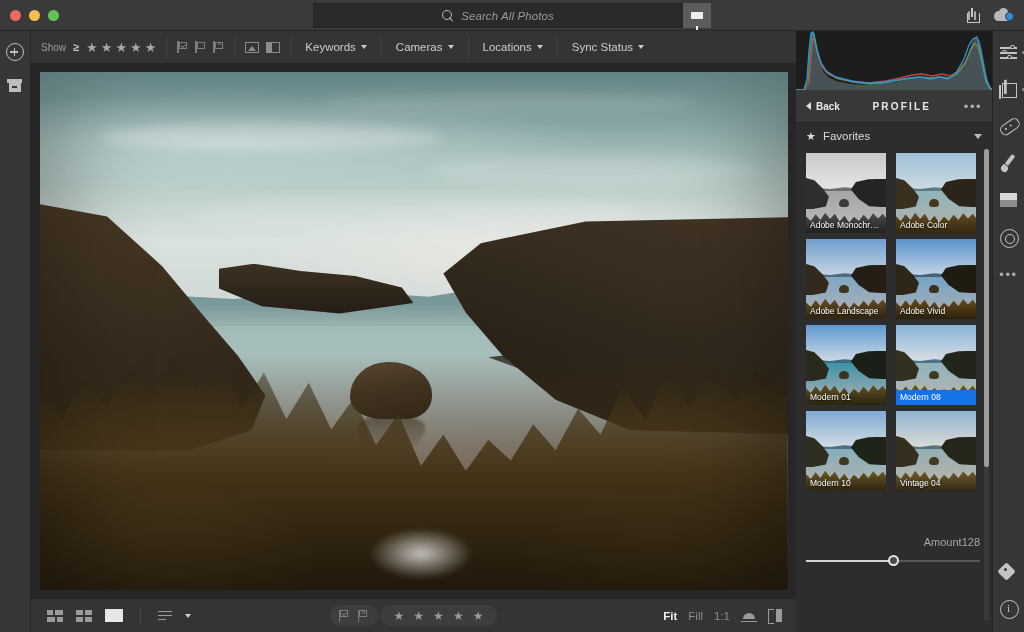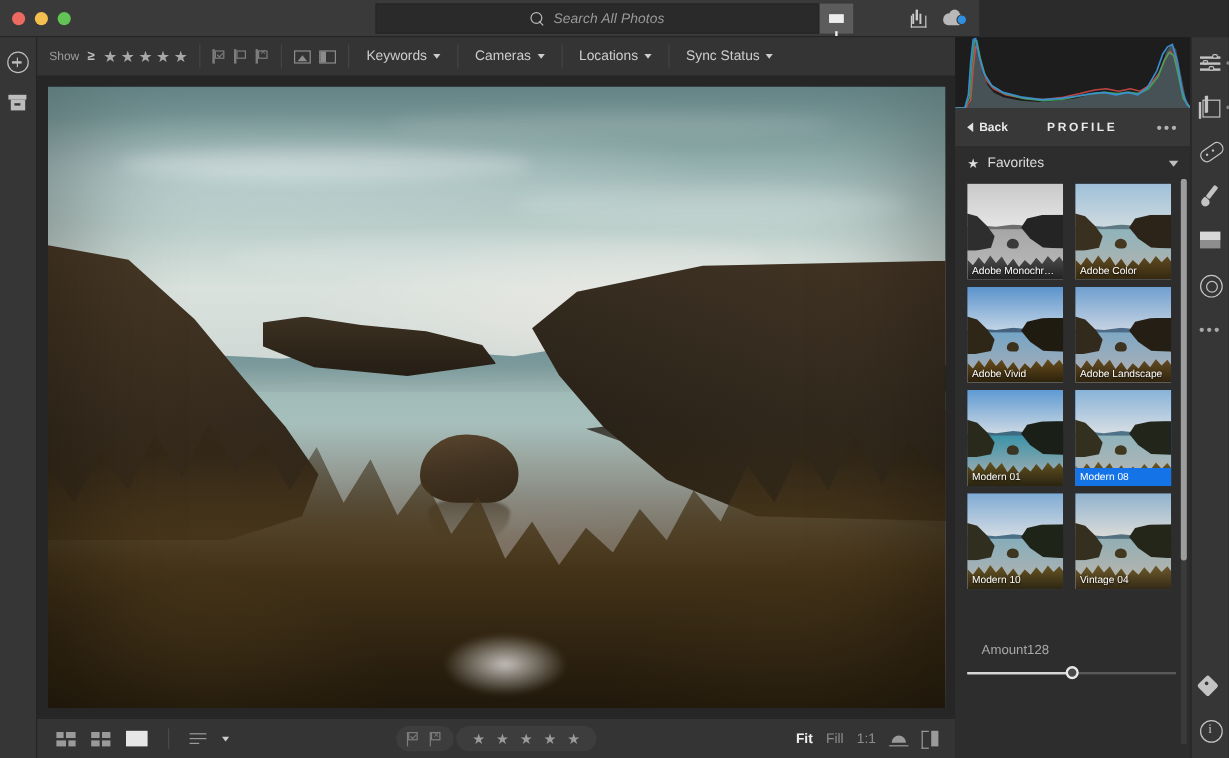--- a/index.html
+++ b/index.html
@@ -7,21 +7,21 @@
     width: 1024px; height: 632px;
     background: #1e1e1e;
     font-family: "Liberation Sans", sans-serif;
     overflow: hidden;
     -webkit-font-smoothing: antialiased;
   }
   .app { position: relative; width: 1024px; height: 632px; background: #2b2b2b; }
 
   
   .titlebar {
-    position: absolute; top: 0; left: 0; width: 816px; height: 31px;
+    position: absolute; top: 0; left: 0; width: 1024px; height: 31px;
     background: #3a3a3a; display: flex; align-items: center;
     border-bottom: 1px solid #252525;
   }
   .traffic { display: flex; gap: 8px; padding-left: 10px; }
   .dot { width: 11px; height: 11px; border-radius: 50%; }
   .dot.red { background: #ec6a5f; }
   .dot.yellow { background: #f5bf4f; }
   .dot.green { background: #61c454; }
 
   .searchwrap {
@@ -415,21 +415,21 @@
   .mini .mfg {
     position: absolute; left: 0; bottom: 0; width: 100%; height: 30%;
     clip-path: polygon(0 30%, 6% 50%, 12% 22%, 18% 46%, 24% 16%, 30% 42%,
       36% 20%, 42% 52%, 48% 28%, 54% 56%, 60% 32%, 66% 50%, 72% 24%,
       78% 46%, 84% 18%, 90% 40%, 96% 20%, 100% 38%, 100% 100%, 0 100%);
   }
 
   .amountrow {
     padding: 4px 12px 0 10px;
   }
-  .amounthdr { display: flex; justify-content: flex-start; align-items: center; padding-left: 12px; }
+  .amounthdr { display: flex; justify-content: flex-end; align-items: center; padding-left: 12px; }
   .amounthdr .lab { font-size: 11px; color: #a8a8a8; }
   .amounthdr .val { font-size: 11px; color: #a8a8a8; }
   .slider {
     position: relative; margin: 7px 0 6px; height: 12px;
   }
   .track {
     position: absolute; left: 0; top: 5px; width: 100%; height: 2px; background: #585858;
   }
   .trackfill {
     position: absolute; left: 0; top: 5px; width: 50%; height: 2px; background: #d6d6d6;
@@ -764,42 +764,42 @@
             <span class="msl" style="background:#3a3020"></span>
             <span class="msr" style="background:#2c2418"></span>
             <span class="misl" style="background:#46381f"></span>
             <span class="mfg" style="background:linear-gradient(180deg,#6a5326,#34280f)"></span>
           </span>
           <span class="name">Adobe Color</span>
         </div>
 
         <div class="thumb">
           <span class="mini">
+            <span class="msky" style="background:linear-gradient(180deg,#6f9fd0,#c8d4e2)"></span>
+            <span class="mrid" style="background:#4d6a86"></span>
+            <span class="mwat" style="background:linear-gradient(180deg,#7ea8c4,#b5b0b2)"></span>
+            <span class="msl" style="background:#322a1c"></span>
+            <span class="msr" style="background:#241e14"></span>
+            <span class="misl" style="background:#3e3320"></span>
+            <span class="mfg" style="background:linear-gradient(180deg,#6e5424,#2f2410)"></span>
+          </span>
+          <span class="name">Adobe Landscape</span>
+        </div>
+
+        <div class="thumb">
+          <span class="mini">
             <span class="msky" style="background:linear-gradient(180deg,#5a93cc,#c4d6e6)"></span>
             <span class="mrid" style="background:#44627e"></span>
             <span class="mwat" style="background:linear-gradient(180deg,#74a5c6,#b0aeb2)"></span>
             <span class="msl" style="background:#2e2718"></span>
             <span class="msr" style="background:#201b10"></span>
             <span class="misl" style="background:#3c311d"></span>
             <span class="mfg" style="background:linear-gradient(180deg,#74551f,#2b210c)"></span>
           </span>
           <span class="name">Adobe Vivid</span>
-        </div>
-
-        <div class="thumb">
-          <span class="mini">
-            <span class="msky" style="background:linear-gradient(180deg,#6f9fd0,#c8d4e2)"></span>
-            <span class="mrid" style="background:#4d6a86"></span>
-            <span class="mwat" style="background:linear-gradient(180deg,#7ea8c4,#b5b0b2)"></span>
-            <span class="msl" style="background:#322a1c"></span>
-            <span class="msr" style="background:#241e14"></span>
-            <span class="misl" style="background:#3e3320"></span>
-            <span class="mfg" style="background:linear-gradient(180deg,#6e5424,#2f2410)"></span>
-          </span>
-          <span class="name">Adobe Landscape</span>
         </div>
 
         <div class="thumb">
           <span class="mini">
             <span class="msky" style="background:linear-gradient(180deg,#5e9ad2,#cfdae4)"></span>
             <span class="mrid" style="background:#3f6a80"></span>
             <span class="mwat" style="background:linear-gradient(180deg,#3c93a8,#b4b3b4)"></span>
             <span class="msl" style="background:#2a2a1c"></span>
             <span class="msr" style="background:#1a2018"></span>
             <span class="misl" style="background:#3a3422"></span>

